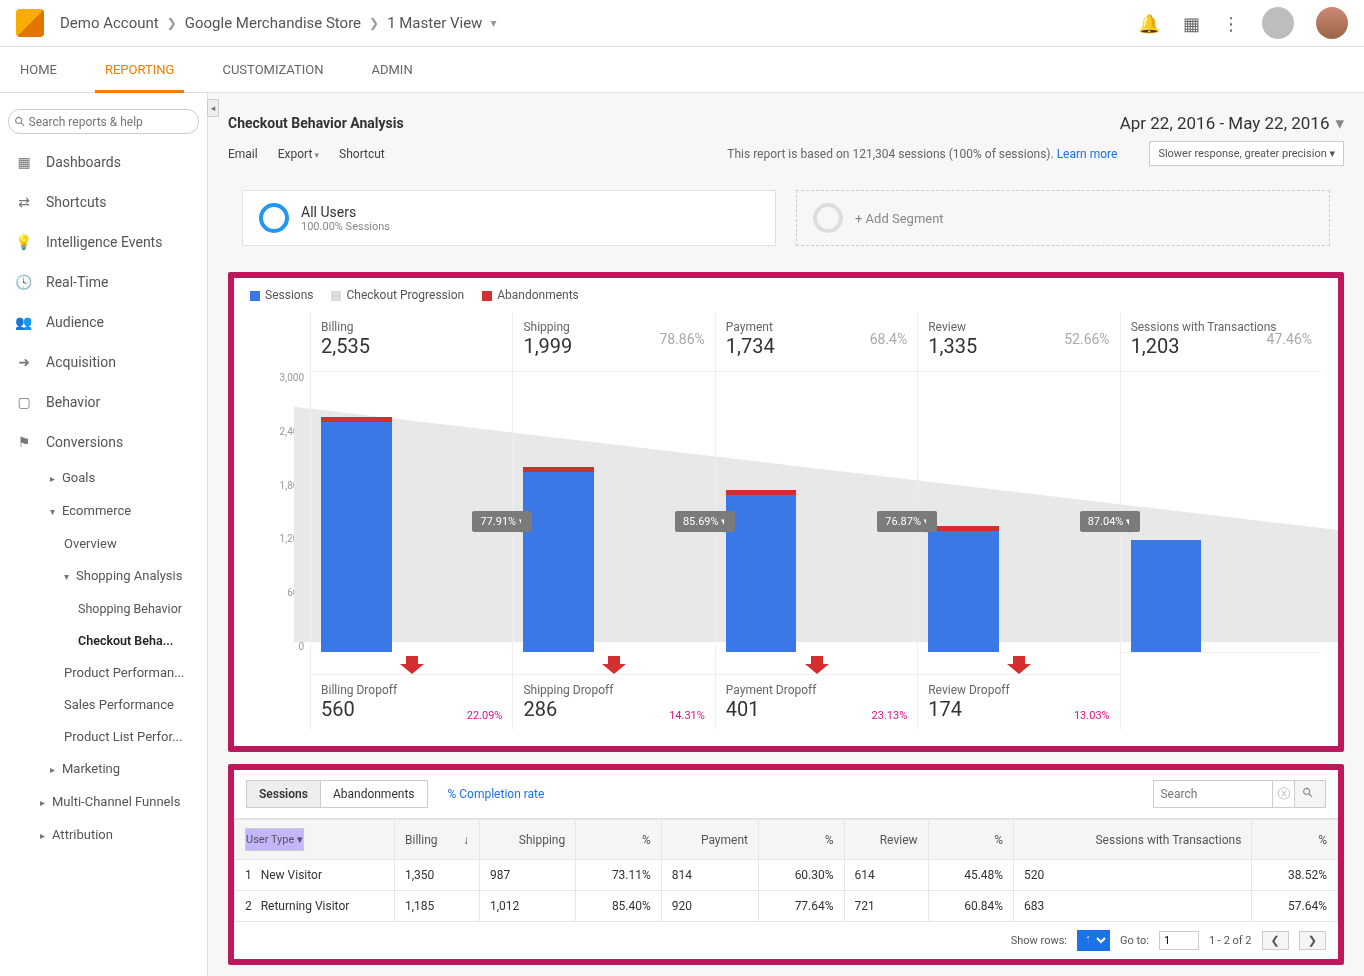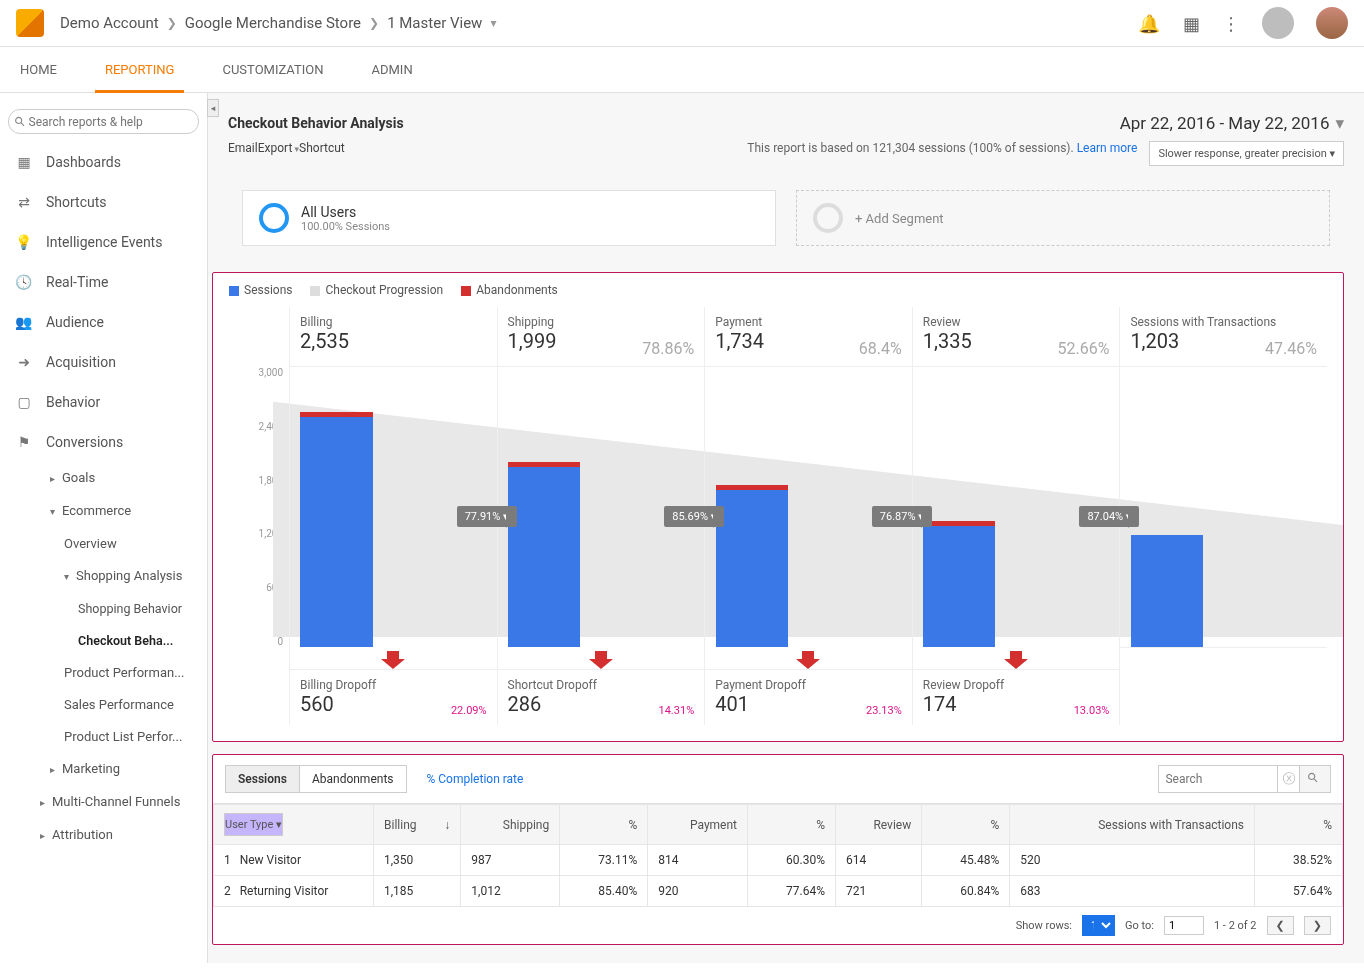--- a/index.html
+++ b/index.html
@@ -25,43 +25,43 @@
 .subnav { padding:4px 0 4px 50px; font-size:13px; color:#555; cursor:pointer; line-height:24px; }
 .subnav.lvl2 { padding-left:64px; }
 .subnav.lvl3 { padding-left:78px; font-size:12.5px; overflow:hidden; text-overflow:ellipsis; white-space:nowrap; }
 .subnav.active { font-weight:600; color:#222; }
 .subcaret { display:inline-block; width:8px; margin-right:4px; color:#777; font-size:10px; }
 .main { flex:1; background:#f7f7f7; padding:0; position:relative; }
 .collapse-handle { position:absolute; left:-1px; top:6px; width:12px; height:18px; background:#eee; border:1px solid #ccc; font-size:9px; text-align:center; line-height:16px; color:#777; cursor:pointer;}
 .titlebar { display:flex; align-items:center; padding:20px 20px 8px 20px; }
 .titlebar h1 { font-size:14px; font-weight:700; color:#333; }
 .daterange { margin-left:auto; font-size:17px; color:#333; display:flex; align-items:center; gap:6px; cursor:pointer;}
-.toolbar { padding:0 20px 10px 20px; display:flex; font-size:12px; color:#444; }
+.toolbar { padding:0 20px 10px 20px; display:flex; align-items:center; gap:20px; font-size:12px; color:#444; }
 .toolbar .tbtn { cursor:pointer; }
 .toolbar .drop::after { content:" ▾"; color:#888; font-size:9px; }
 .info { margin-left:auto; color:#666; }
 .info a { color:#1a73e8; text-decoration:none; }
 .precision { border:1px solid #ccc; background:#fff; padding:5px 8px; font-size:11px; color:#555; cursor:pointer; margin-left:12px;}
-.card { background:#fff; margin:0 20px 12px 4px; border:1px solid #be185d; border-radius:2px; }
+.card { background:#fff; margin:0 20px 12px 20px; border:6px solid #be185d; border-radius:2px; }
 .segrow { display:flex; gap:20px; padding:14px; }
 .seg { flex:1; border:1px solid #e0e0e0; padding:12px 16px; display:flex; align-items:center; gap:12px; cursor:pointer; }
 .seg.dash { border:1px dashed #ccc; color:#888; }
 .segcircle { width:30px; height:30px; border:4px solid #2196f3; border-radius:50%; }
 .segcircle.gray { border-color:#ddd; }
 .legend { padding:10px 16px 0 16px; display:flex; gap:18px; font-size:12px; color:#555; }
 .legend .sw { width:10px; height:10px; display:inline-block; margin-right:5px; vertical-align:middle;}
 .funnel { padding:10px 16px 16px 16px; position:relative; }
 .funtop { display:flex; }
 .yaxis { width:60px; font-size:10px; color:#999; text-align:right; padding-right:6px; display:flex; flex-direction:column; justify-content:space-between; height:280px; margin-top:60px; }
 .stages { flex:1; display:flex; }
 .stage { flex:1; border-left:1px solid #eee; padding:0 0px; position:relative;}
 .stage-head { padding:8px 10px; border-bottom:1px solid #eee; height:60px; position:relative;}
 .stage-head .label { font-size:12px; color:#666; }
 .stage-head .val { font-size:20px; color:#333; }
-.stage-head .pct { position:absolute; right:10px; bottom:8px; font-size:16px; color:#aaa;text-align:right; }
+.stage-head .pct { position:absolute; right:10px; bottom:24px; font-size:14px; color:#aaa;text-align:right; }
 .stage-chart { height:280px; position:relative; }
 .bar { position:absolute; left:5%; width:35%; bottom:0; background:#3b78e7; }
 .bar .rtop { position:absolute; top:0; left:0; right:0; height:5px; background:#d32f2f; }
 .flowpill { position:absolute; right:-20px; bottom:120px; background:#7b7b7b; color:#fff; font-size:11px; padding:4px 8px; border-radius:2px; z-index:3; cursor:pointer;}
 .flowpill::after { content:""; position:absolute; right:-10px; top:0; border:11px solid transparent; border-left:10px solid #7b7b7b; }
 .arrow-down { width:24px; height:18px; margin:4px auto 0; position:relative; }
 .arrow-down::before { content:""; position:absolute; left:6px; top:0; width:12px; height:10px; background:#d32f2f; }
 .arrow-down::after { content:""; position:absolute; left:0; top:8px; border:12px solid transparent; border-top:10px solid #d32f2f; }
 .stage-drop { border-top:1px solid #eee; padding:8px 10px; position:relative; height:56px;}
 .stage-drop .label { font-size:12px; color:#666; }
@@ -248,21 +248,21 @@
                   <div class="pct">78.86%</div>
                 </div>
                 <div class="stage-chart">
                   <div class="bar" style="height:66%">
                     <div class="rtop"></div>
                   </div>
                   <div class="flowpill">85.69% ▾</div>
                 </div>
                 <div class="arrow-down"></div>
                 <div class="stage-drop">
-                  <div class="label">Shortcut Dropoff</div>
+                  <div class="label">Shipping Dropoff</div>
                   <div class="val">286</div>
                   <div class="pct">14.31%</div>
                 </div>
               </div>
               <div class="stage">
                 <div class="stage-head">
                   <div class="label">Payment</div>
                   <div class="val">1,734</div>
                   <div class="pct">68.4%</div>
                 </div>

